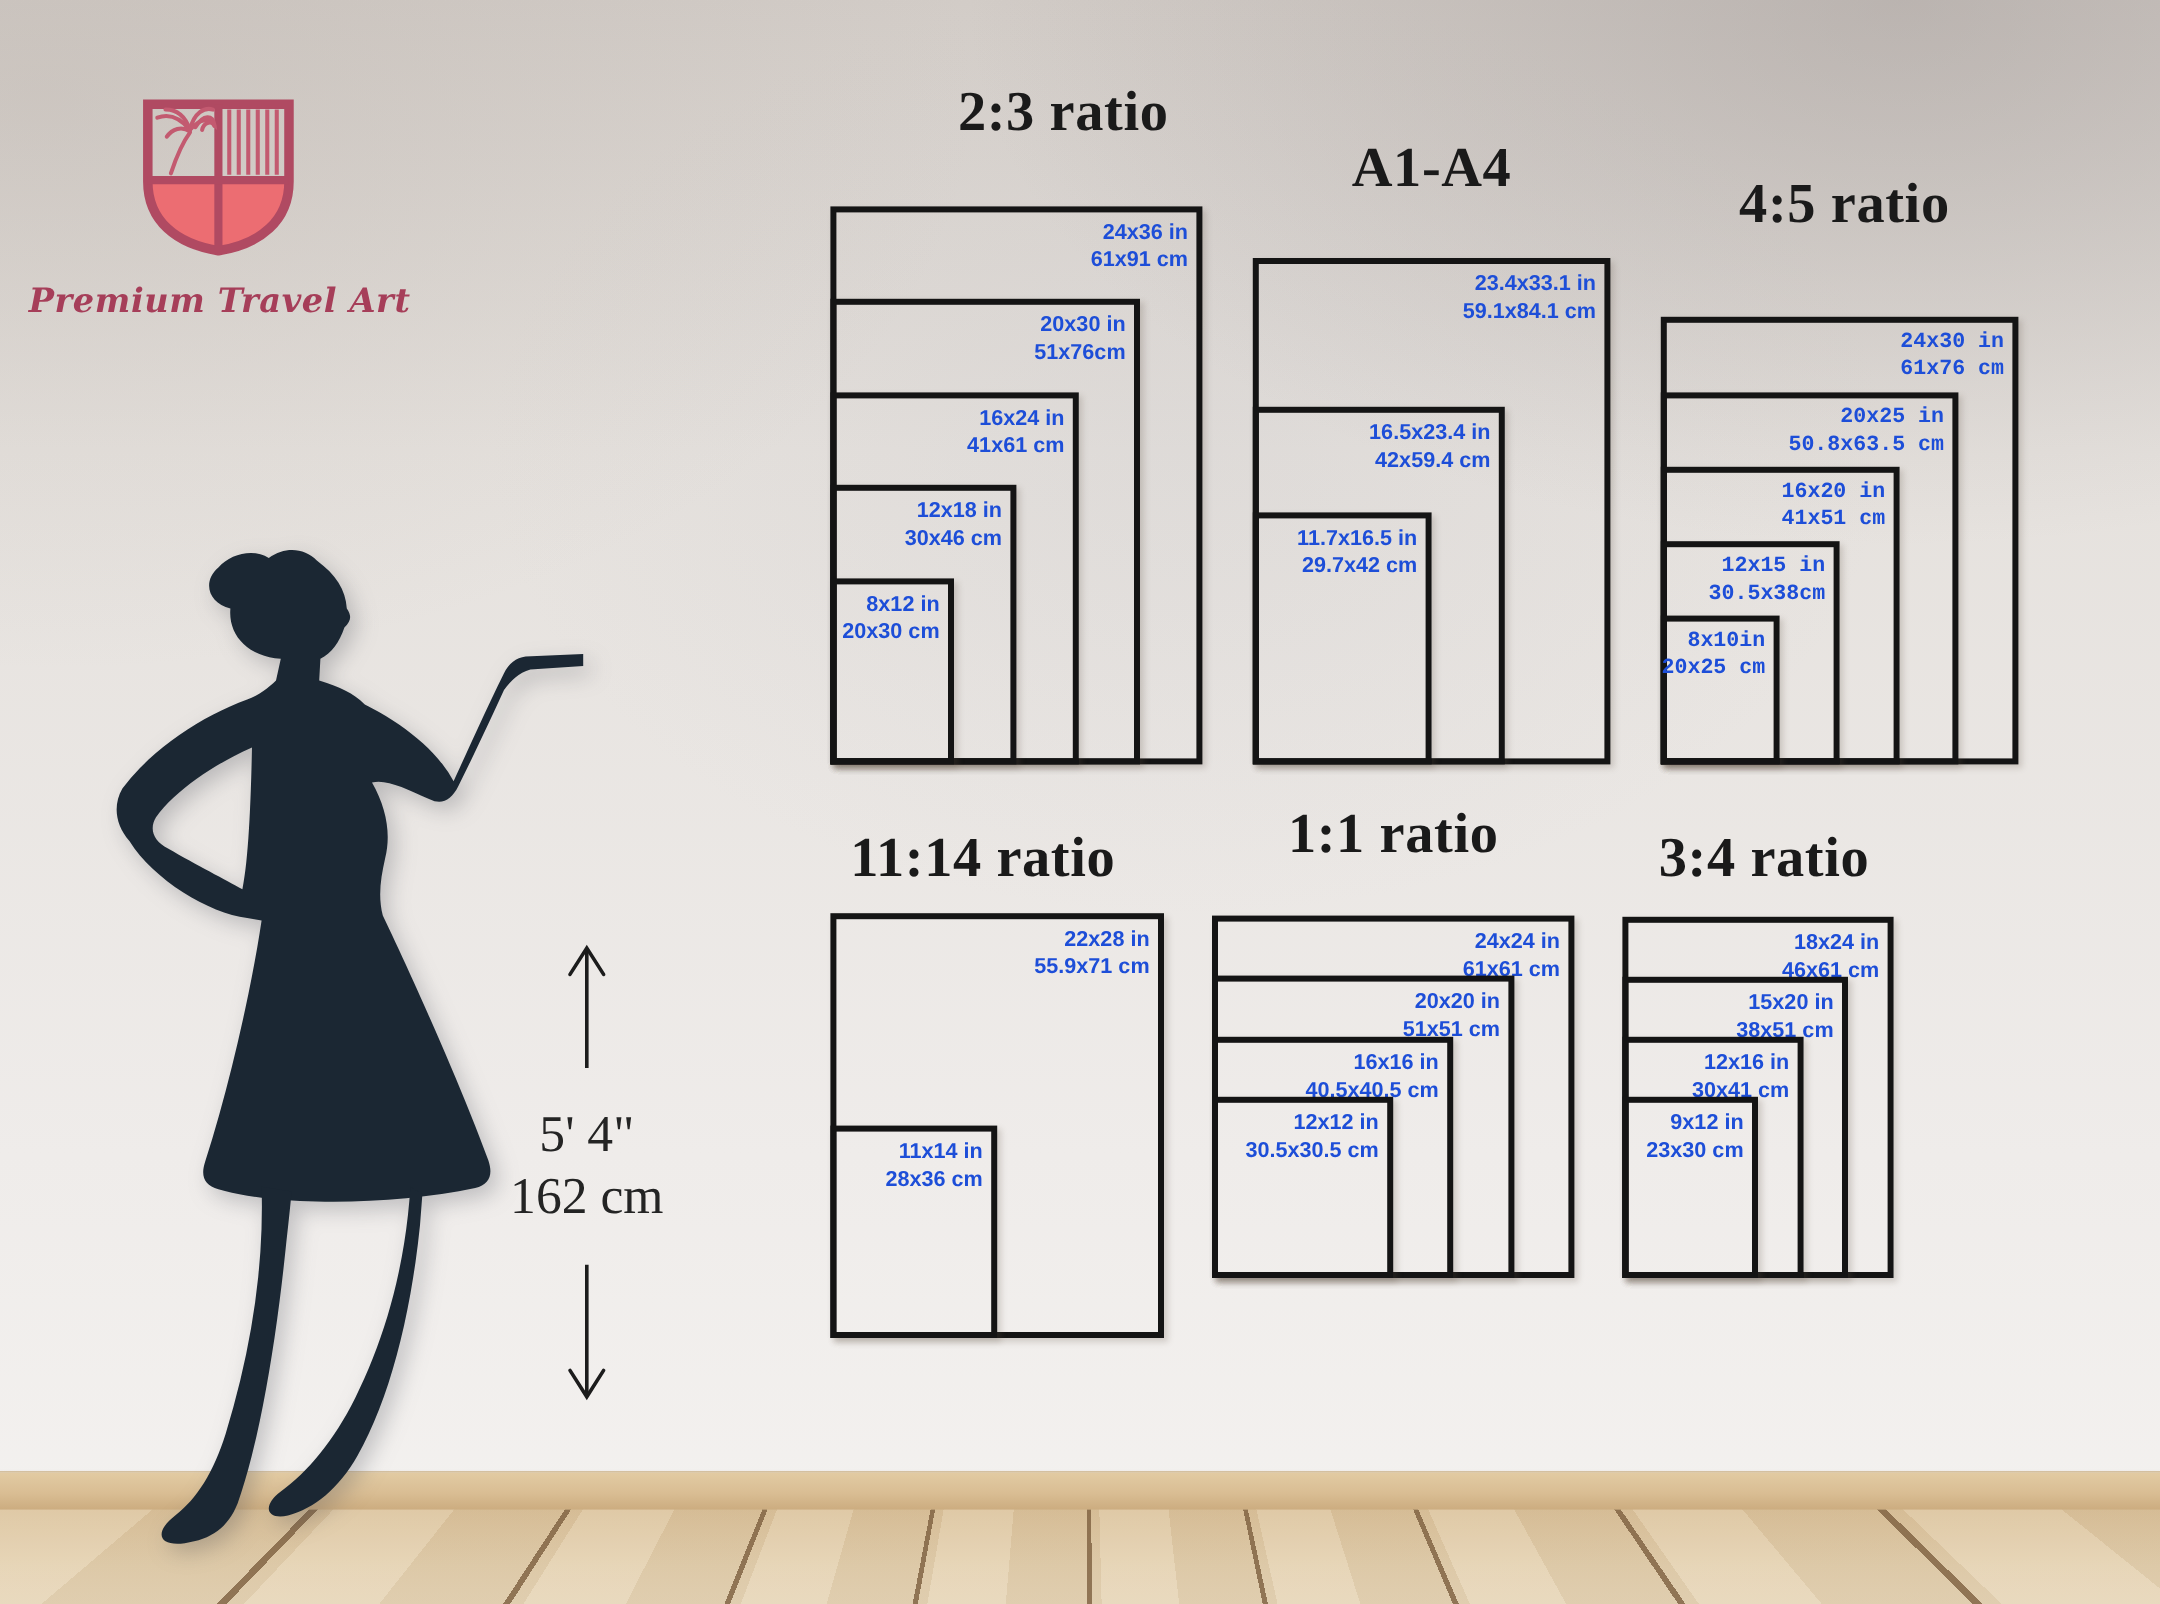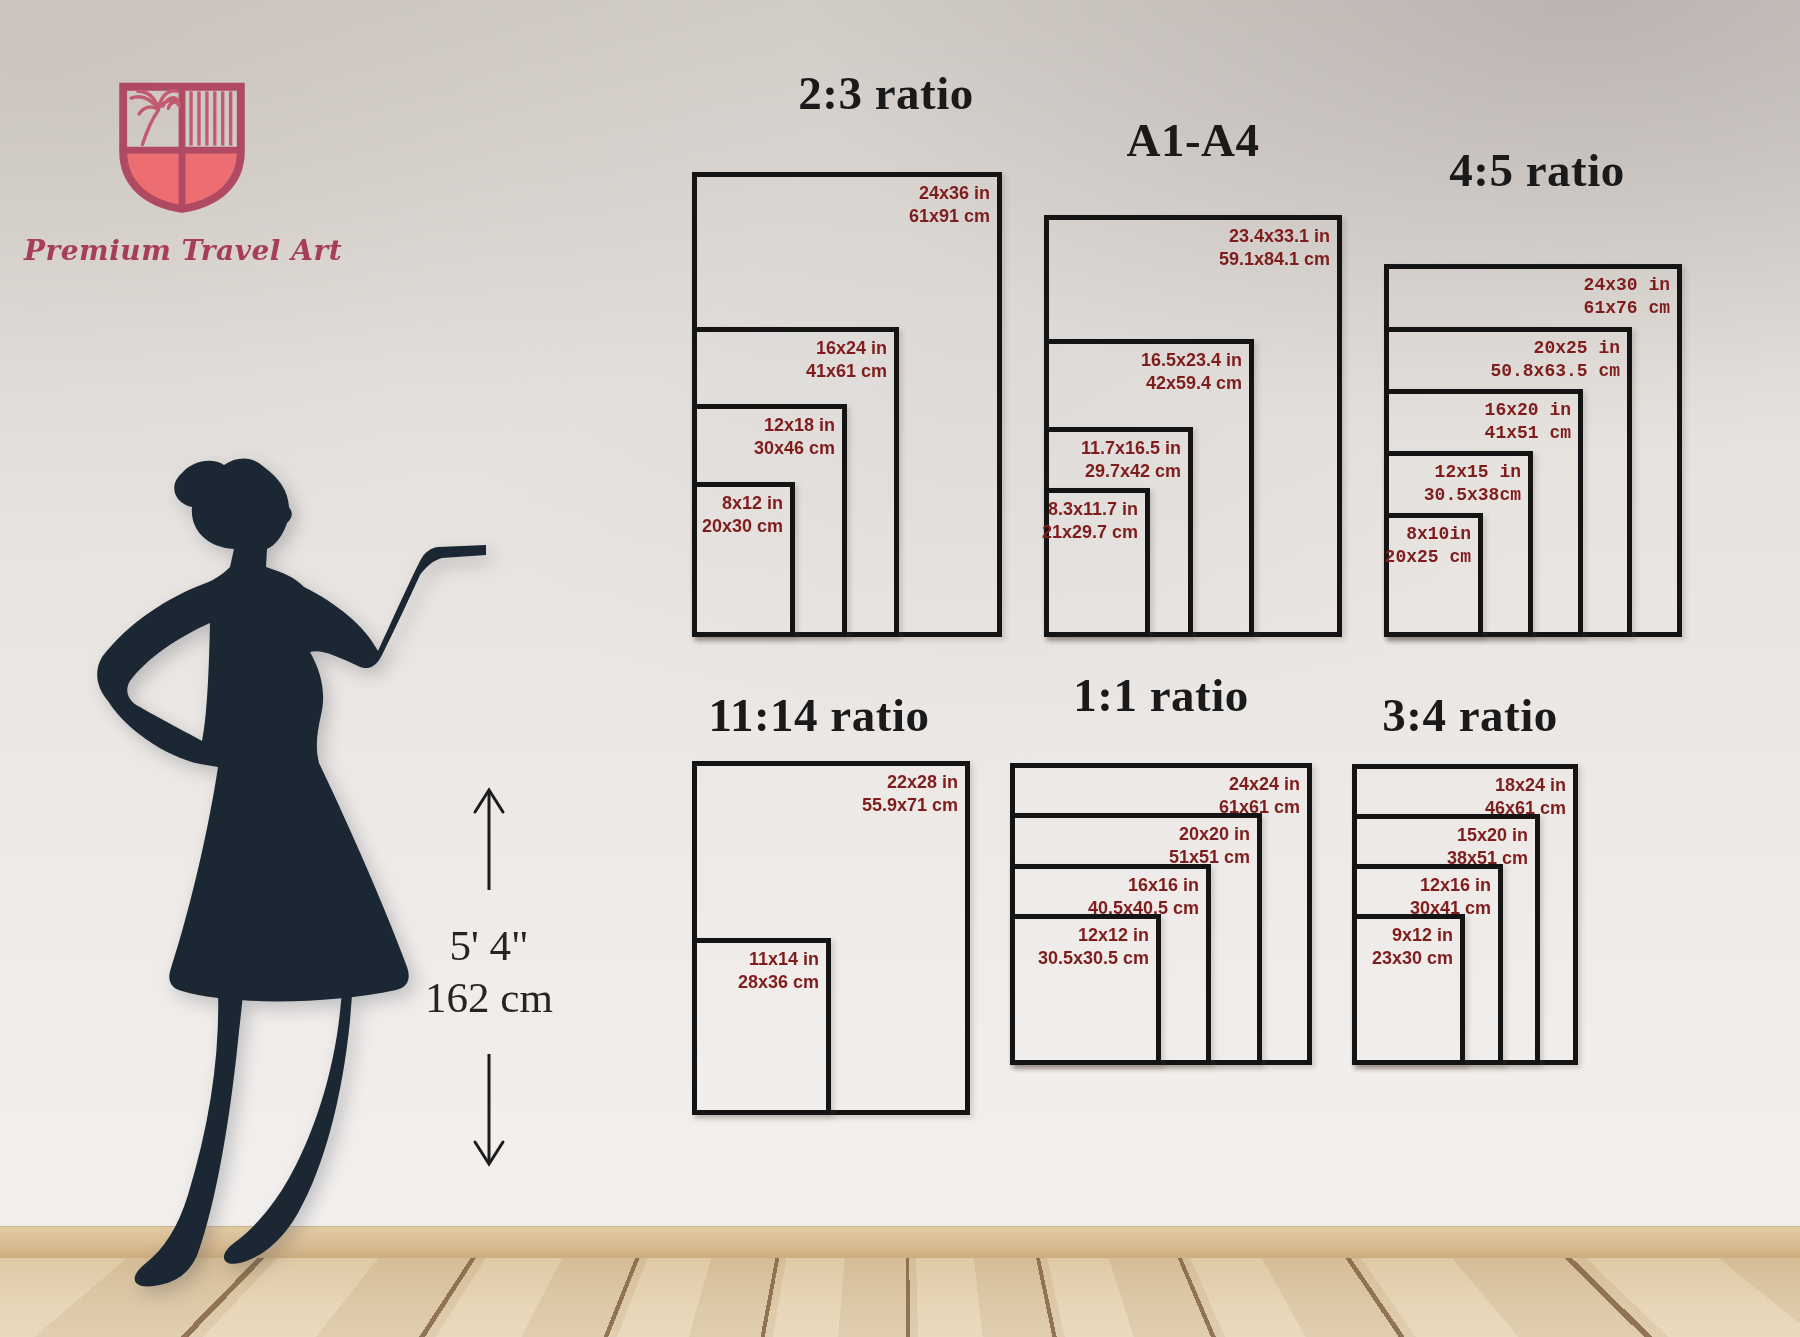--- a/index.html
+++ b/index.html
@@ -55,21 +55,21 @@
     color:#1a1a1a;white-space:nowrap;letter-spacing:.5px;
   }
   .size-group{position:absolute;}
   .frame{
     position:absolute;left:0;bottom:0;box-sizing:border-box;
     border:5px solid #141414;
     box-shadow:3px 3px 5px rgba(96,84,70,.22);
   }
   .frame-label{
     position:absolute;top:5px;right:7px;text-align:right;
-    font-weight:700;font-size:18px;line-height:1.28;color:#7f1d1d;
+    font-weight:700;font-size:18px;line-height:1.28;color:#1d4ed8;
     white-space:nowrap;
   }
 </style>
 </head>
 <body>
 
 <div class="scene">
 
   <div class="wall"></div>
   <div class="baseboard"></div>
@@ -174,20 +174,26 @@
 
   <div id="size-groups">
       <div class="group-title" style="left: 886px; top: 66px;">2:3 ratio</div>
       <div class="size-group" style="left: 692px; top: 172px; width: 310px; height: 465px;">
         <div class="frame" style="width: 310px; height: 465px;">
           <div class="frame-label">
             <div>24x36 in</div>
             <div>61x91 cm</div>
           </div>
         </div>
+        <div class="frame" style="width: 258px; height: 388px;">
+          <div class="frame-label">
+            <div>20x30 in</div>
+            <div>51x76cm</div>
+          </div>
+        </div>
         <div class="frame" style="width: 207px; height: 310px;">
           <div class="frame-label">
             <div>16x24 in</div>
             <div>41x61 cm</div>
           </div>
         </div>
         <div class="frame" style="width: 155px; height: 233px;">
           <div class="frame-label">
             <div>12x18 in</div>
             <div>30x46 cm</div>
@@ -213,26 +219,20 @@
             <div>16.5x23.4 in</div>
             <div>42x59.4 cm</div>
           </div>
         </div>
         <div class="frame" style="width: 149px; height: 210px;">
           <div class="frame-label">
             <div>11.7x16.5 in</div>
             <div>29.7x42 cm</div>
           </div>
         </div>
-        <div class="frame" style="width: 106px; height: 149px;">
-          <div class="frame-label">
-            <div>8.3x11.7 in</div>
-            <div>21x29.7 cm</div>
-          </div>
-        </div>
       </div>
       <div class="group-title" style="left: 1537px; top: 143px;">4:5 ratio</div>
       <div class="size-group" style="left: 1384px; top: 264px; width: 342px; height: 373px; font-family: Liberation Mono, monospace;">
         <div class="frame" style="width: 298px; height: 373px;">
           <div class="frame-label">
             <div>24x30 in</div>
             <div>61x76 cm</div>
           </div>
         </div>
         <div class="frame" style="width: 248px; height: 310px;">

